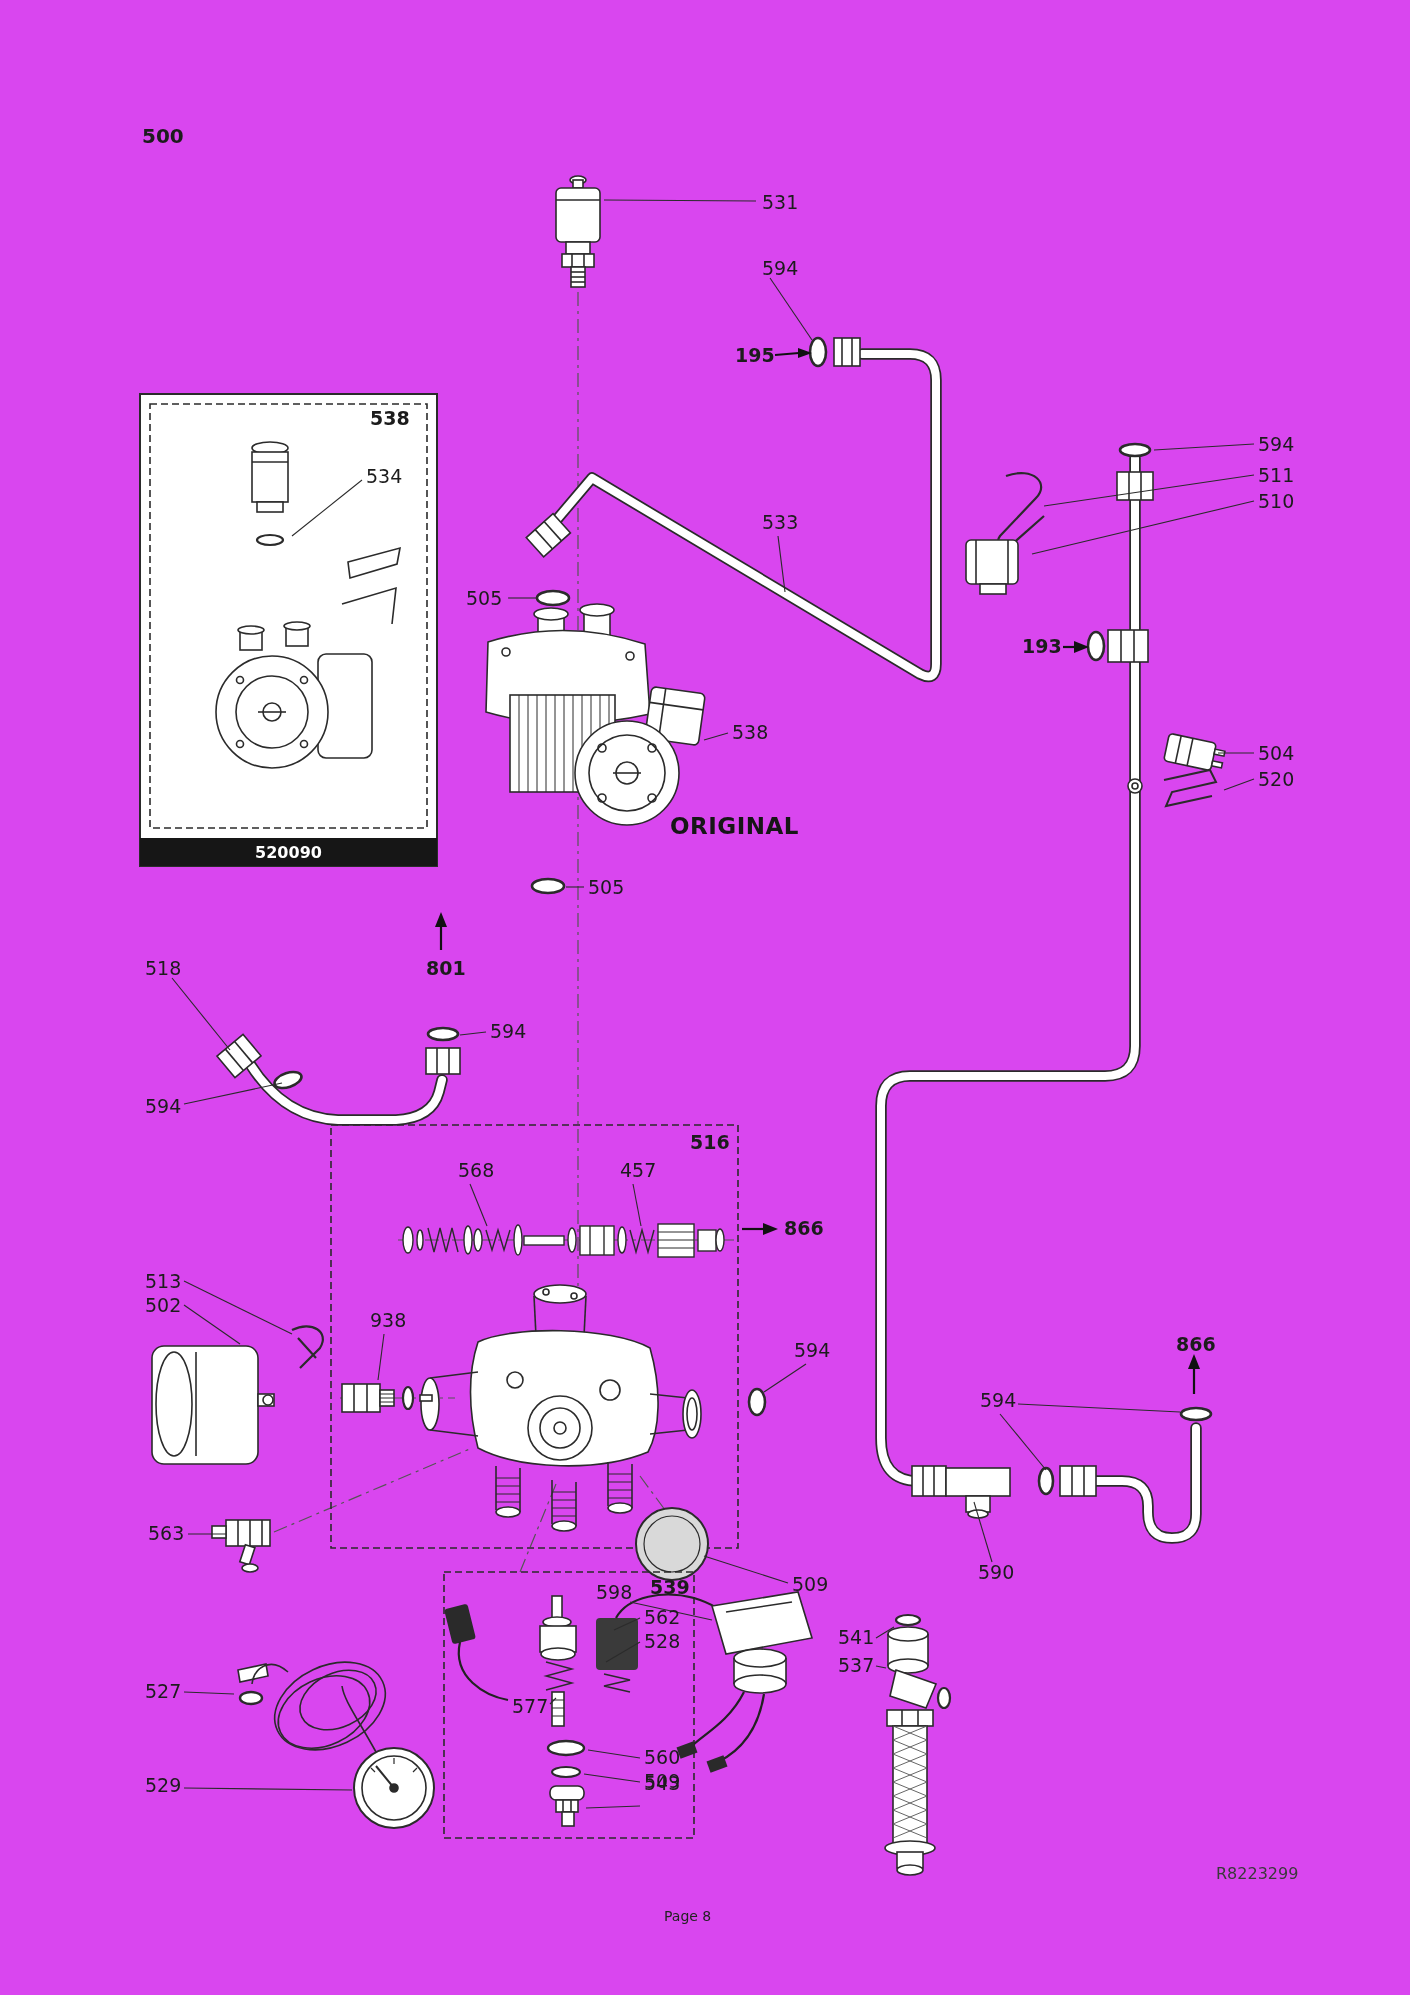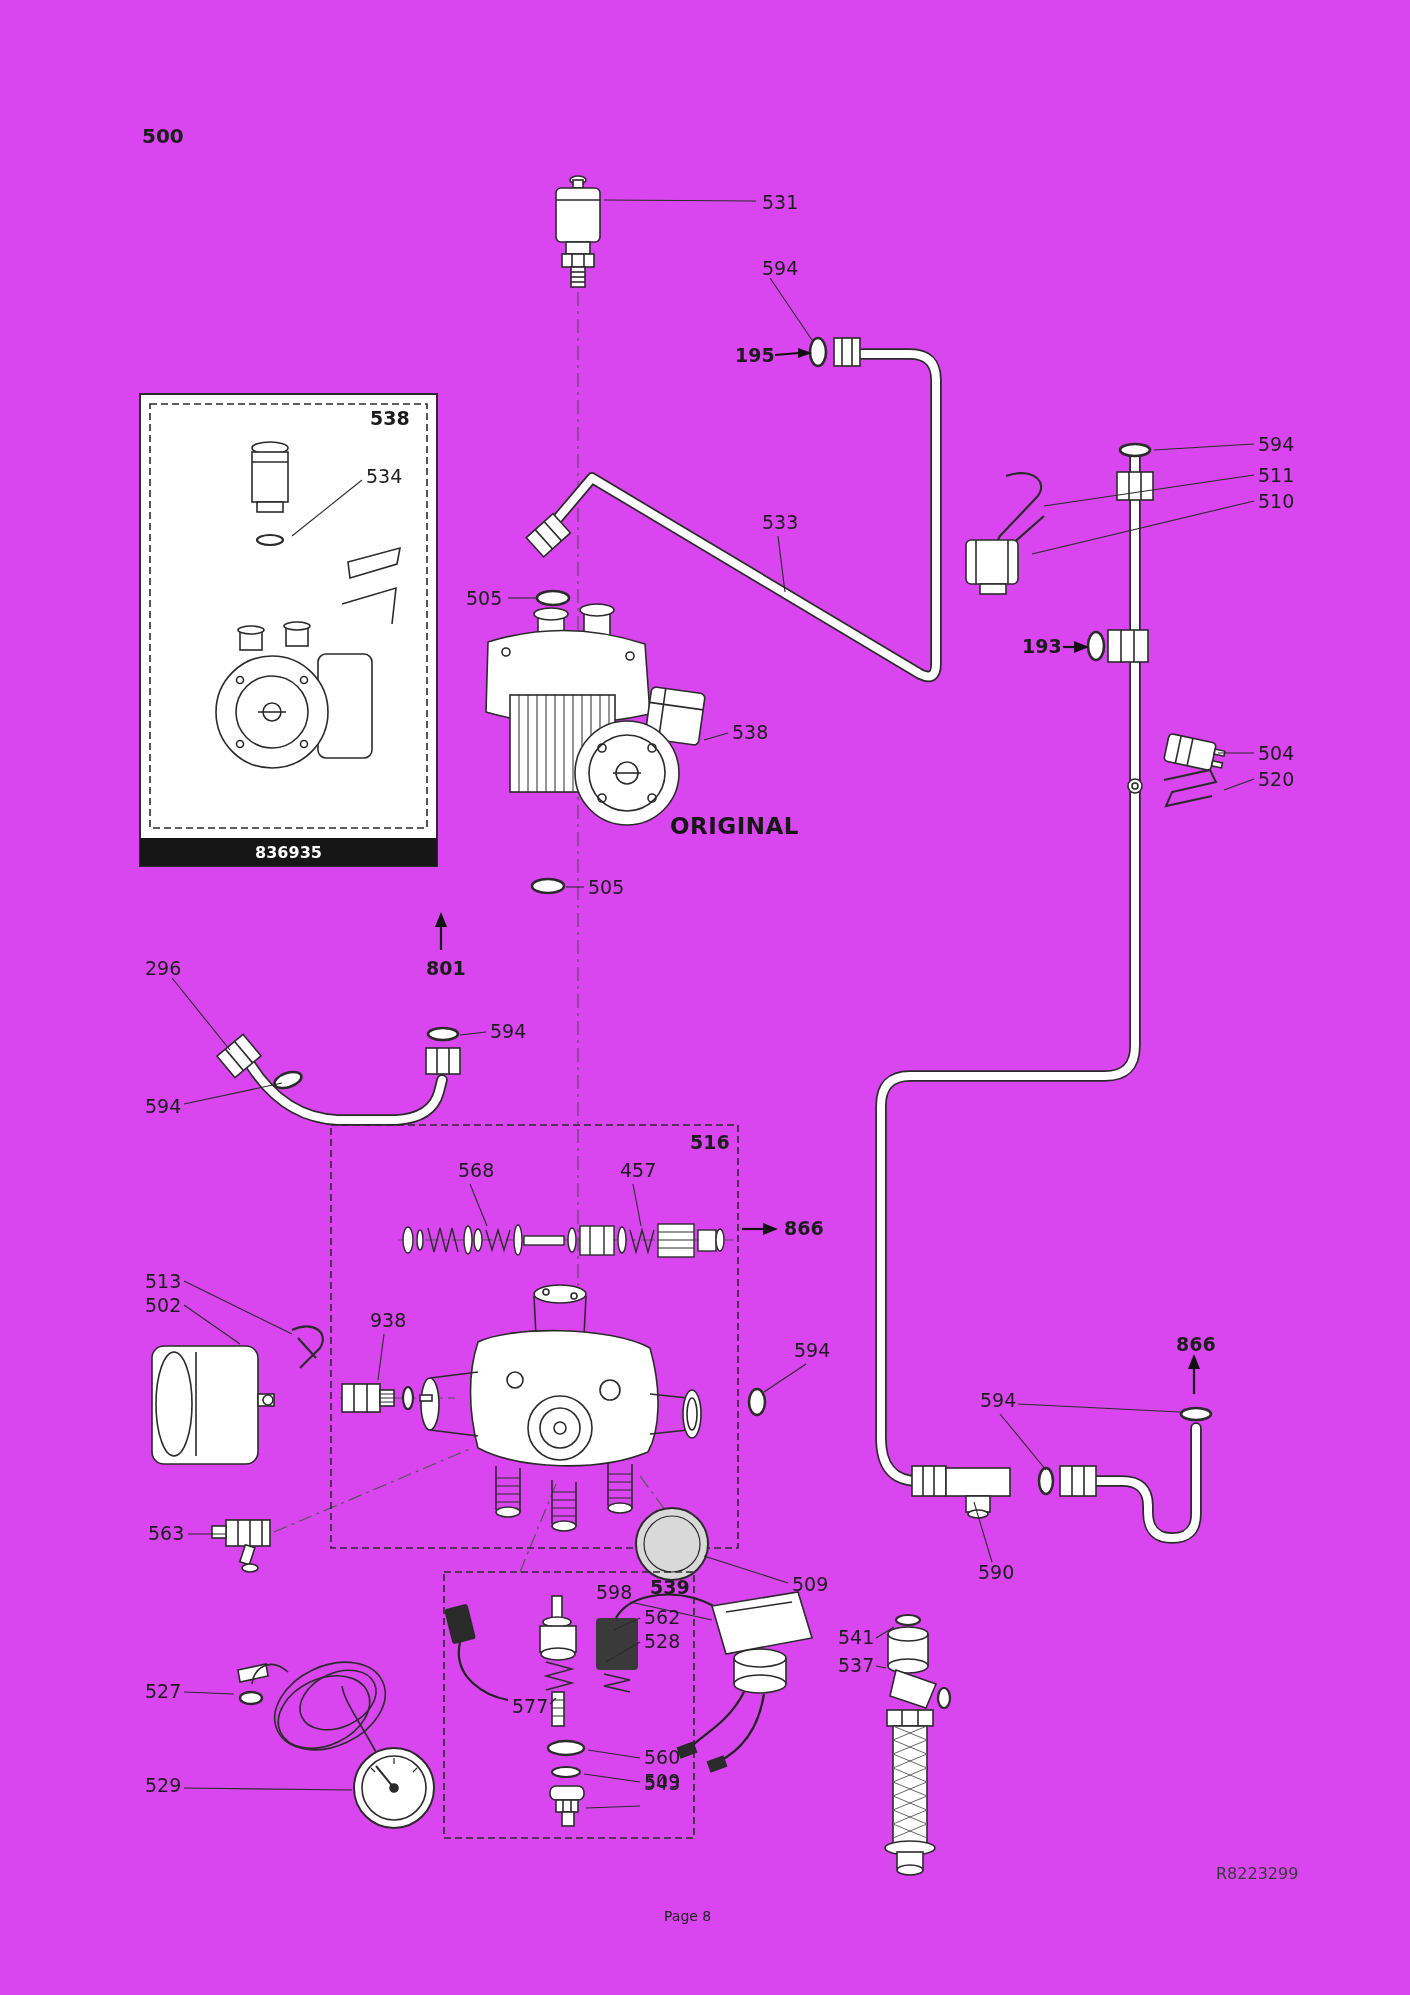--- a/index.html
+++ b/index.html
@@ -416,36 +416,36 @@
 </svg>
 
   <div class="lbl fig" style="left:142px;top:126px">500</div>
 
   <div class="lbl" style="left:762px;top:192px">531</div>
   <div class="lbl" style="left:762px;top:258px">594</div>
   <div class="lbl b" style="left:735px;top:345px">195</div>
 
   <div class="lbl b" style="left:370px;top:408px">538</div>
   <div class="lbl" style="left:366px;top:466px">534</div>
-  <div class="lbl inset-code" style="left:140px;top:843px">836935</div>
+  <div class="lbl inset-code" style="left:140px;top:843px">520090</div>
 
   <div class="lbl" style="left:466px;top:588px">505</div>
   <div class="lbl" style="left:762px;top:512px">533</div>
   <div class="lbl" style="left:732px;top:722px">538</div>
   <div class="lbl original" style="left:670px;top:816px">ORIGINAL</div>
   <div class="lbl" style="left:588px;top:877px">505</div>
 
   <div class="lbl" style="left:1258px;top:434px">594</div>
   <div class="lbl" style="left:1258px;top:465px">511</div>
   <div class="lbl" style="left:1258px;top:491px">510</div>
   <div class="lbl b" style="left:1022px;top:636px">193</div>
   <div class="lbl" style="left:1258px;top:743px">504</div>
   <div class="lbl" style="left:1258px;top:769px">520</div>
 
-  <div class="lbl" style="left:145px;top:958px">296</div>
+  <div class="lbl" style="left:145px;top:958px">518</div>
   <div class="lbl b" style="left:426px;top:958px">801</div>
   <div class="lbl" style="left:490px;top:1021px">594</div>
   <div class="lbl" style="left:145px;top:1096px">594</div>
 
   <div class="lbl b" style="left:690px;top:1132px">516</div>
   <div class="lbl" style="left:458px;top:1160px">568</div>
   <div class="lbl" style="left:620px;top:1160px">457</div>
   <div class="lbl b" style="left:784px;top:1218px">866</div>
 
   <div class="lbl" style="left:145px;top:1271px">513</div>

